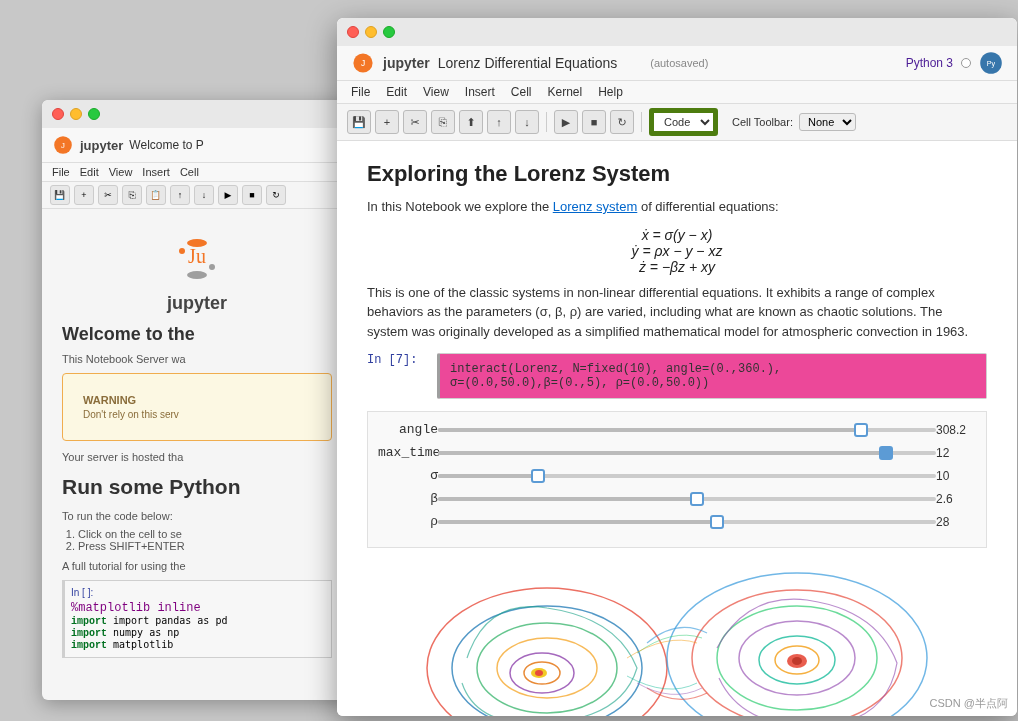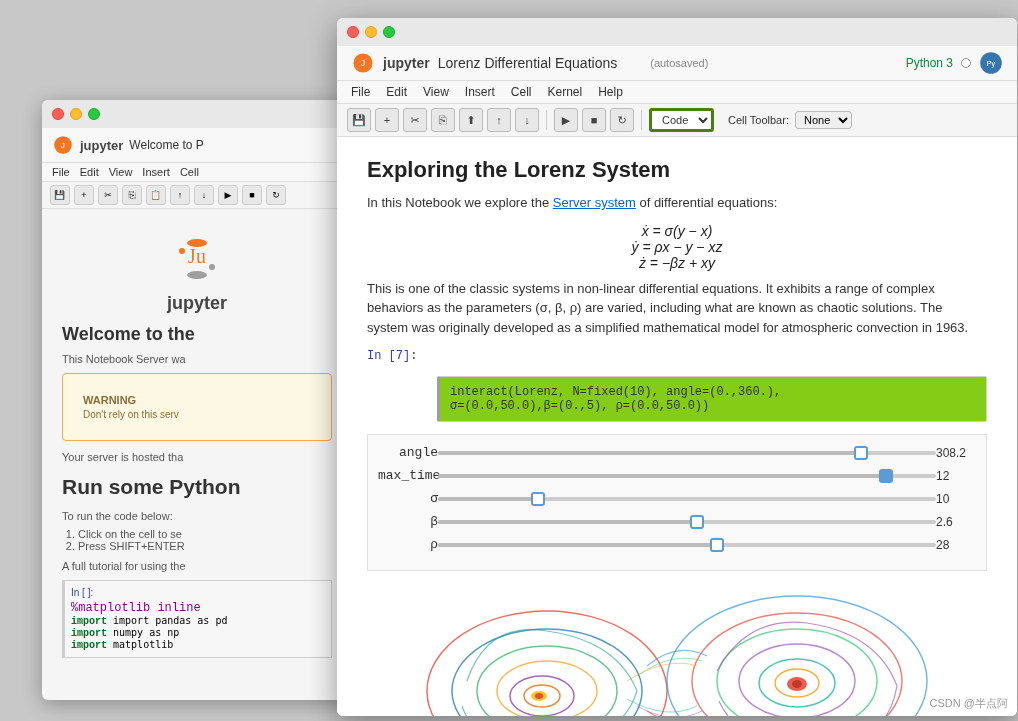--- a/index.html
+++ b/index.html
@@ -287,21 +287,21 @@
 
     .nf-tool-sep {
       width: 1px;
       height: 20px;
       background: #ccc;
       margin: 0 3px;
     }
 
     .nf-cell-type {
       padding: 2px 6px;
-      border: 3px solid #4d7c0f;
+      border: 5px solid #4d7c0f;
       border-radius: 3px;
       font-size: 11px;
       background: white;
       color: #333;
     }
 
     .nf-cell-toolbar {
       display: flex;
       align-items: center;
       gap: 6px;
@@ -359,30 +359,29 @@
 
     .nf-prompt {
       font-size: 12px;
       color: #303f9f;
       font-family: 'Courier New', monospace;
       white-space: nowrap;
       min-width: 60px;
     }
 
     .nf-code-content {
-      background: #84cc16;
+      background: #ec4899;
       border: 1px solid #cfcfcf;
       border-left: 3px solid #9e9e9e;
       padding: 8px 10px;
       flex: 1;
       font-family: 'Courier New', monospace;
       font-size: 12px;
       color: #333;
       border-radius: 2px;
-      margin-top: 27px;
     }
 
     .nf-slider-section {
       padding: 10px;
       background: #f9f9f9;
       border: 1px solid #e0e0e0;
       margin: 10px 0;
     }
 
     .nf-slider-row {
@@ -546,21 +545,21 @@
     <div class="nf-header-left">
       <svg width="24" height="24" viewBox="0 0 40 40">
         <circle cx="20" cy="20" r="16" fill="#f37626"></circle>
         <text x="20" y="25" text-anchor="middle" fill="white" font-size="14" font-family="Arial">J</text>
       </svg>
       <span style="font-size:14px;font-weight:bold;color:#444;">jupyter</span>
       <span class="nf-title">Lorenz Differential Equations</span>
       <span class="nf-autosaved">(autosaved)</span>
     </div>
     <div style="display:flex;align-items:center;gap:8px;">
-      <span style="font-size:12px;color:#15803d;padding-left:32px;">Python 3</span>
+      <span style="font-size:12px;color:#4c1d95;padding-left:32px;">Python 3</span>
       <div style="width:10px;height:10px;border-radius:50%;border:1px solid #999;background:white;"></div>
       <svg width="24" height="24" viewBox="0 0 40 40">
         <circle cx="20" cy="20" r="18" fill="#3776ab"></circle>
         <text x="20" y="25" text-anchor="middle" fill="white" font-size="12" font-family="Arial">Py</text>
       </svg>
     </div>
   </div>
   <div class="nf-menubar">
     <span>File</span>
     <span>Edit</span>
@@ -590,21 +589,21 @@
       <span>Cell Toolbar:</span>
       <select style="font-size:11px;padding:1px 4px;border:1px solid #bbb;border-radius:3px;">
         <option>None</option>
       </select>
     </div>
   </div>
   <div class="nf-body">
     <h1 class="nf-h1">Exploring the Lorenz System</h1>
     <p class="nf-p">
       <span>In this Notebook we explore the</span>
-      <span class="nf-link">Server system</span>
+      <span class="nf-link">Lorenz system</span>
       <span> <span>of differential equations:</span></span>
     </p>
     <div class="nf-math">
       <div>ẋ = σ(y − x)</div>
       <div>ẏ = ρx − y − xz</div>
       <div>ż = −βz + xy</div>
     </div>
     <p class="nf-p">This is one of the classic systems in non-linear differential equations. It exhibits a range of complex behaviors as the parameters (σ, β, ρ) are varied, including what are known as chaotic solutions. The system was originally developed as a simplified mathematical model for atmospheric convection in 1963.</p>
 
     <div class="nf-code-cell">

